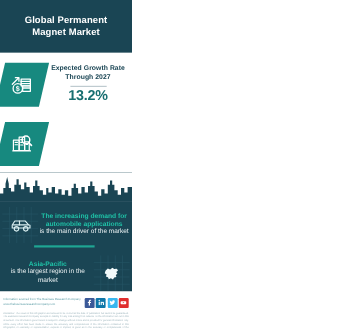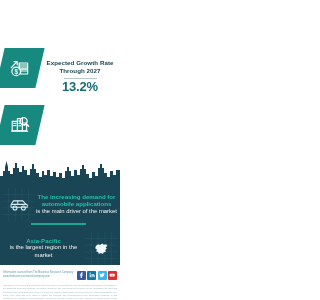--- a/index.html
+++ b/index.html
@@ -15,21 +15,21 @@
     position:absolute;left:0;top:0;width:120px;height:48px;
     background:#1a4554;
     display:flex;align-items:center;justify-content:center;
   }
   .header-title{
     color:#ffffff;font-size:8.6px;font-weight:bold;line-height:1.32;
     text-align:center;letter-spacing:.1px;padding:0 9px;
   }
 
   
-  .band{position:absolute;left:0;width:120px;background:#ffffff;display:flex;}
+  .band{position:absolute;left:0;width:120px;background:#ffffff;display:flex;align-items:center;}
   .band-growth{top:48px;height:57px;}
   .band-size{top:105px;height:52px;}
 
   .para{
     width:40px;height:40px;flex:0 0 40px;
     background:#17897f;
     transform:skewX(-13deg);
     display:flex;align-items:center;justify-content:center;
   }
   .para > svg{transform:skewX(13deg);}
@@ -93,20 +93,23 @@
   .disclaimer{
     position:absolute;left:0;top:19px;width:120px;padding:0 3px;box-sizing:border-box;
     color:#9bb3bb;font-size:2.15px;line-height:1.55;text-align:justify;
   }
 </style>
 </head>
 <body>
 
 <div class="page">
 
+  <div class="header">
+    <div class="header-title">Global Permanent Magnet Market</div>
+  </div>
 
   <div class="band band-growth">
     <div class="para">
       <svg class="glyph" width="24" height="24" viewBox="0 0 24 24" aria-hidden="true">
         <g fill="none" stroke="#ffffff" stroke-width="1.2" stroke-linecap="round" stroke-linejoin="round">
           <path d="M3.2 11.6 L8.6 6.2"></path>
           <path d="M6.0 5.6 L9.2 5.6 L9.2 8.8"></path>
           <rect x="11.2" y="7.0" width="8.4" height="6.0"></rect>
           <line x1="11.2" y1="9.0" x2="19.6" y2="9.0"></line>
           <line x1="11.2" y1="11.0" x2="19.6" y2="11.0"></line>

